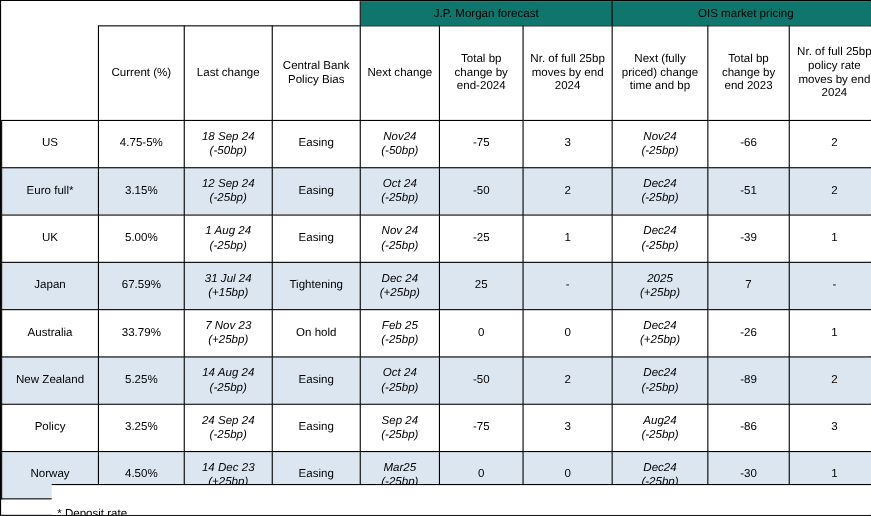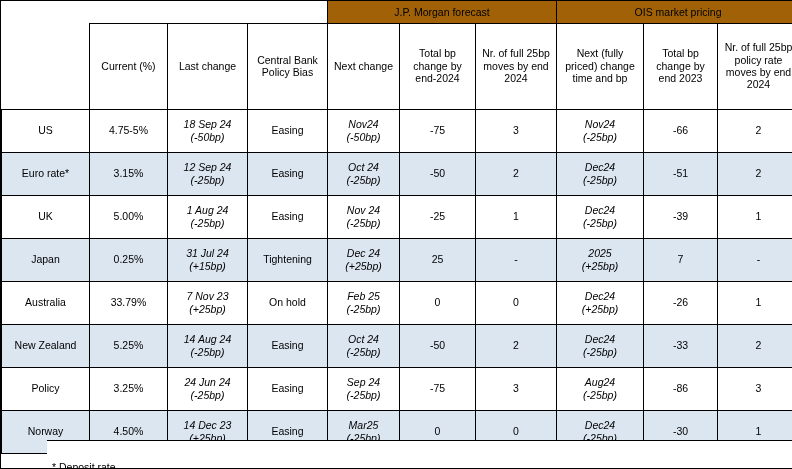--- a/index.html
+++ b/index.html
@@ -37,21 +37,21 @@
     box-sizing: border-box;
   }
   
   .grp-blank {
     border: none !important;
     background: #ffffff;
   }
   .grp-title {
     font-size: 11px;
     height: 22px;
-    background: #a16207;
+    background: #0f766e;
     border-top: none !important;
   }
   .hdr-row td {
     font-size: 10.5px;
     font-weight: bold;
     height: 86px;
     background: #ffffff;
     vertical-align: middle;
   }
   .hdr-row td.corner {
@@ -159,21 +159,21 @@
         <td>3</td>
         <td>
             <span class="sub">Nov24</span>
             <span class="sub">(-25bp)</span>
           </td>
         <td>-66</td>
         <td>2</td>
       </tr>
 
       <tr class="data shade">
-        <td class="row-label">Euro rate*</td>
+        <td class="row-label">Euro full*</td>
         <td>3.15%</td>
         <td>
             <span class="sub">12 Sep 24</span>
             <span class="sub">(-25bp)</span>
           </td>
         <td>Easing</td>
         <td>
             <span class="sub">Oct 24</span>
             <span class="sub">(-25bp)</span>
           </td>
@@ -204,21 +204,21 @@
         <td>
             <span class="sub">Dec24</span>
             <span class="sub">(-25bp)</span>
           </td>
         <td>-39</td>
         <td>1</td>
       </tr>
 
       <tr class="data shade">
         <td class="row-label">Japan</td>
-        <td>0.25%</td>
+        <td>67.59%</td>
         <td>
             <span class="sub">31 Jul 24</span>
             <span class="sub">(+15bp)</span>
           </td>
         <td>Tightening</td>
         <td>
             <span class="sub">Dec 24</span>
             <span class="sub">(+25bp)</span>
           </td>
         <td>25</td>
@@ -264,29 +264,29 @@
         <td>
             <span class="sub">Oct 24</span>
             <span class="sub">(-25bp)</span>
           </td>
         <td>-50</td>
         <td>2</td>
         <td>
             <span class="sub">Dec24</span>
             <span class="sub">(-25bp)</span>
           </td>
-        <td>-33</td>
+        <td>-89</td>
         <td>2</td>
       </tr>
 
       <tr class="data plain">
         <td class="row-label">Policy</td>
         <td>3.25%</td>
         <td>
-            <span class="sub">24 Jun 24</span>
+            <span class="sub">24 Sep 24</span>
             <span class="sub">(-25bp)</span>
           </td>
         <td>Easing</td>
         <td>
             <span class="sub">Sep 24</span>
             <span class="sub">(-25bp)</span>
           </td>
         <td>-75</td>
         <td>3</td>
         <td>

